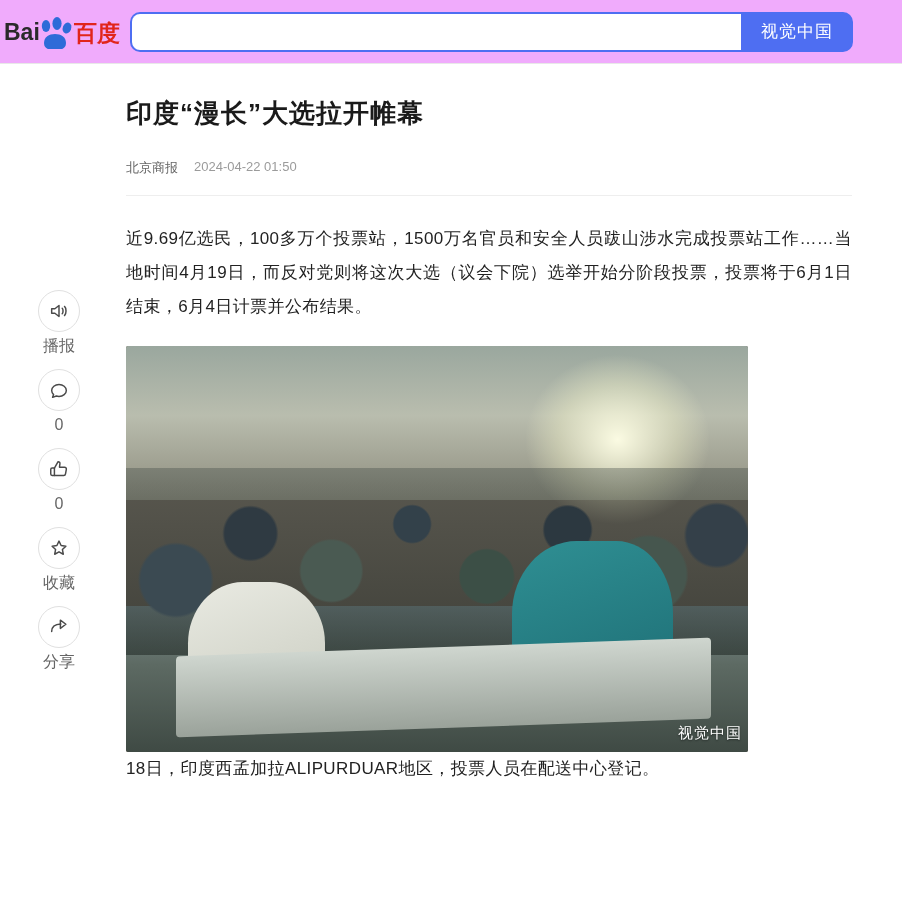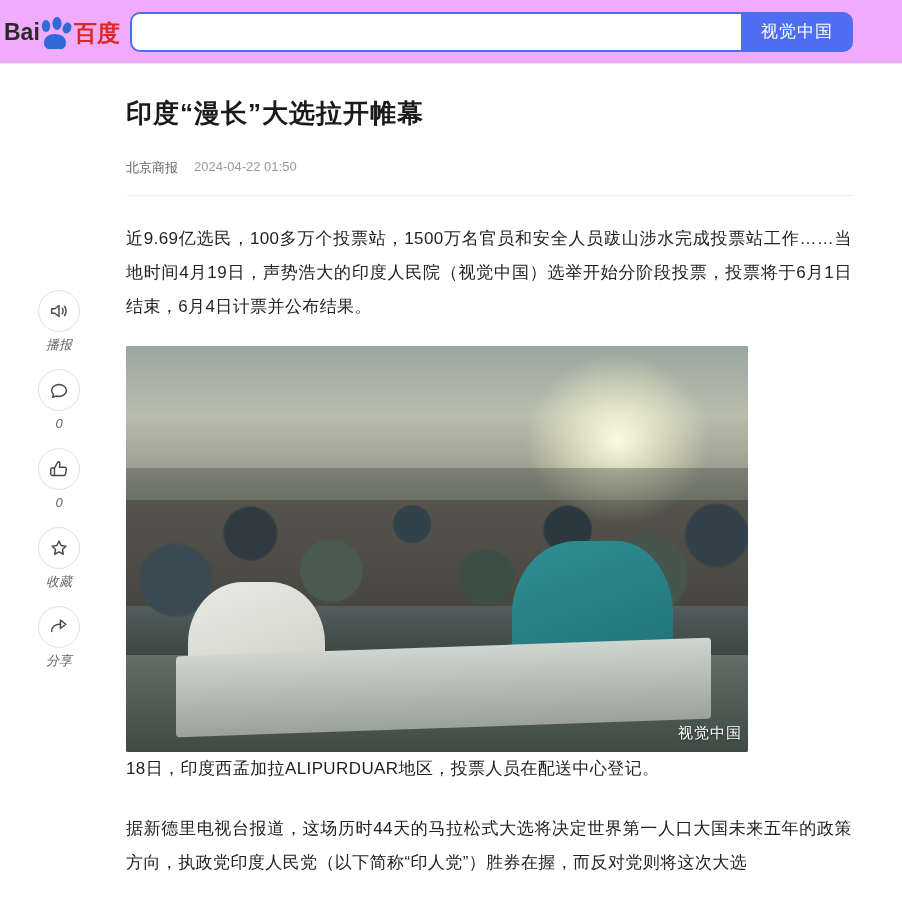--- a/index.html
+++ b/index.html
@@ -90,25 +90,24 @@
   }
   .rail-icon {
     width: 42px; height: 42px;
     border-radius: 50%;
     border: 1px solid #e0e0e0;
     display: flex; align-items: center; justify-content: center;
     background: #fff;
   }
   .rail-label {
     margin-top: 6px;
-    font-size: 13px;
+    font-size: 16px;
     color: #666;
     line-height: 1;
     height: 13px;
-    font-style: italic;
   }
 
   
   .article {
     position: absolute;
     left: 126px;
     top: 0;
     width: 726px;
   }
   .article-title {
@@ -303,34 +302,33 @@
 
   <div class="article">
 
     <h1 class="article-title">印度“漫长”大选拉开帷幕</h1>
 
     <div class="meta">
       <span class="meta-source">北京商报</span>
       <span class="meta-time">2024-04-22 01:50</span>
     </div>
 
-    <p class="para">近9.69亿选民，100多万个投票站，1500万名官员和安全人员跋山涉水完成投票站工作……当地时间4月19日，声势浩大的印度人民院（视觉中国）选举开始分阶段投票，投票将于6月1日结束，6月4日计票并公布结果。</p>
+    <p class="para">近9.69亿选民，100多万个投票站，1500万名官员和安全人员跋山涉水完成投票站工作……当地时间4月19日，而反对党则将这次大选（议会下院）选举开始分阶段投票，投票将于6月1日结束，6月4日计票并公布结果。</p>
 
     <div class="caption-wrap">
       <div class="figure float-img">
         <div class="figure-img">
           <div class="ph ph-sky"></div>
           <div class="ph ph-glow"></div>
           <div class="ph ph-ground"></div>
           <div class="ph ph-crowd"></div>
           <div class="ph ph-teal"></div>
           <div class="ph ph-white"></div>
           <div class="ph ph-table"></div>
           <div class="watermark">视觉中国</div>
         </div>
       </div>
       <span>18日，印度西孟加拉ALIPURDUAR地区，投票人员在配送中心登记。</span>
       <div class="clearer"></div>
     </div>
 
-    <p class="para">据新德里电视台报道，这场历时44天的马拉松式大选将决定世界第一人口大国未来五年的政策方向，执政党印度人民党（以下简称“印人党”）胜券在握，而反对党则将这次大选</p>
   </div>
 </div>
 
 </body></html>

